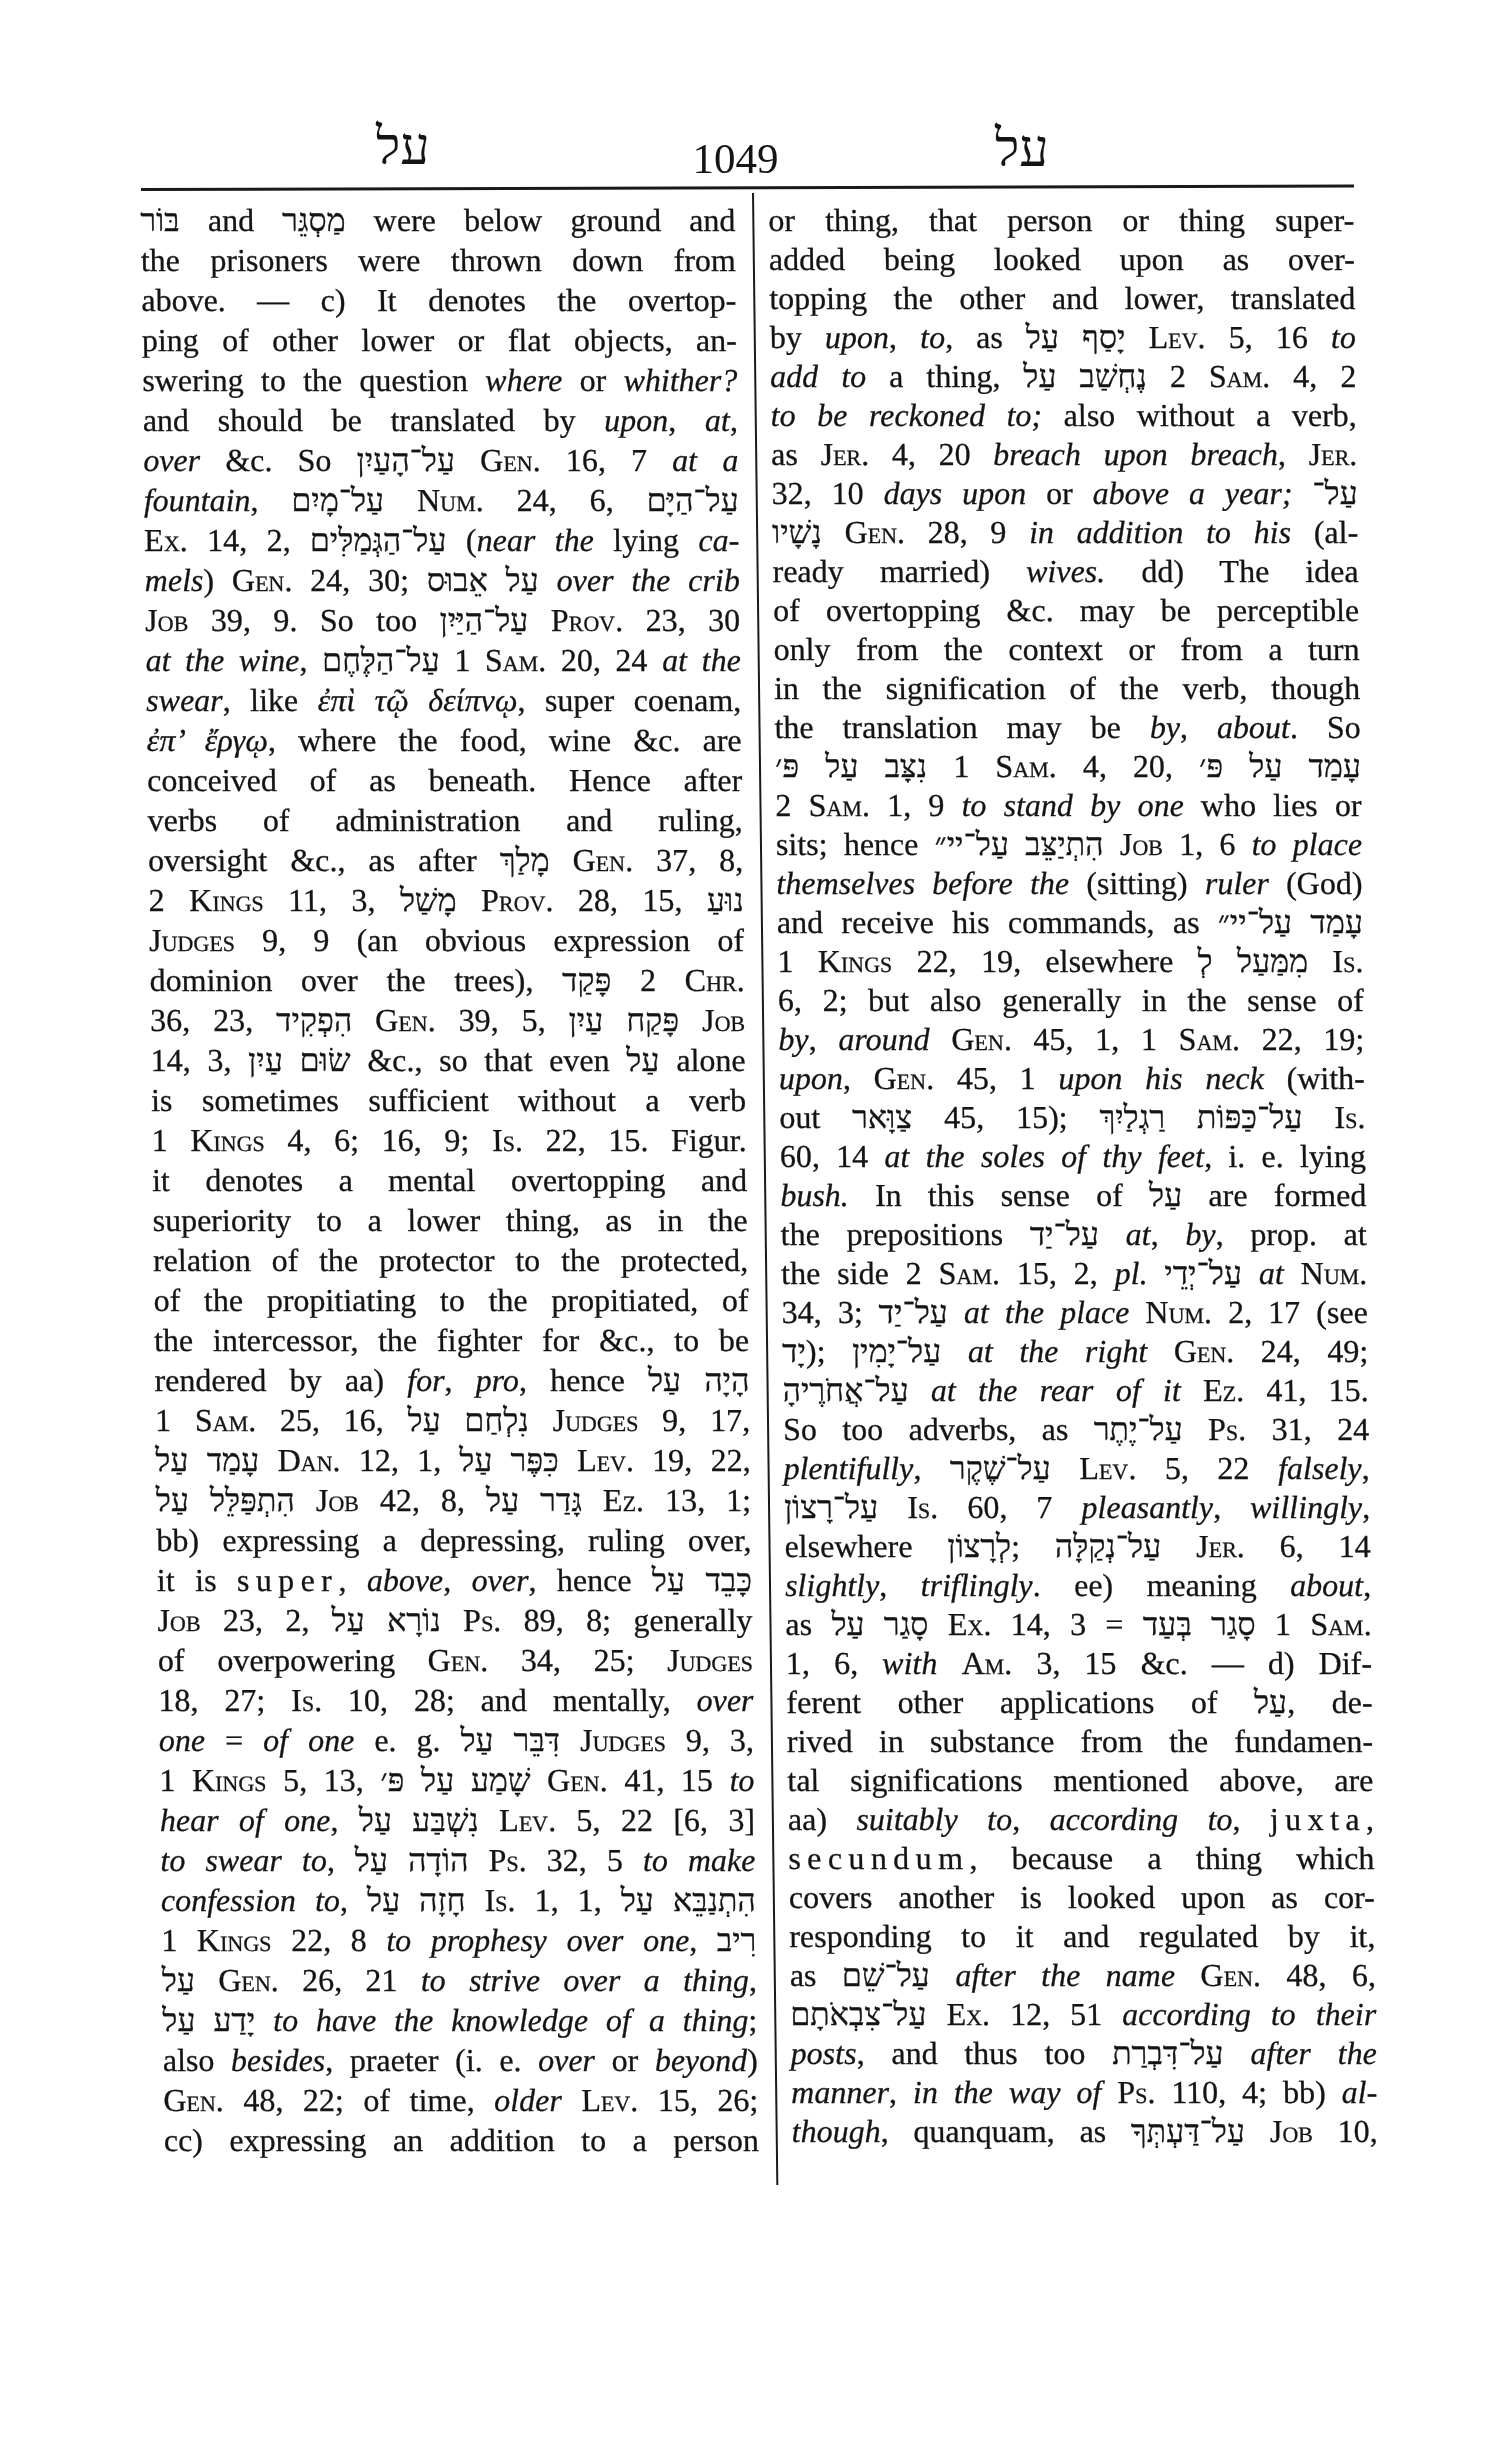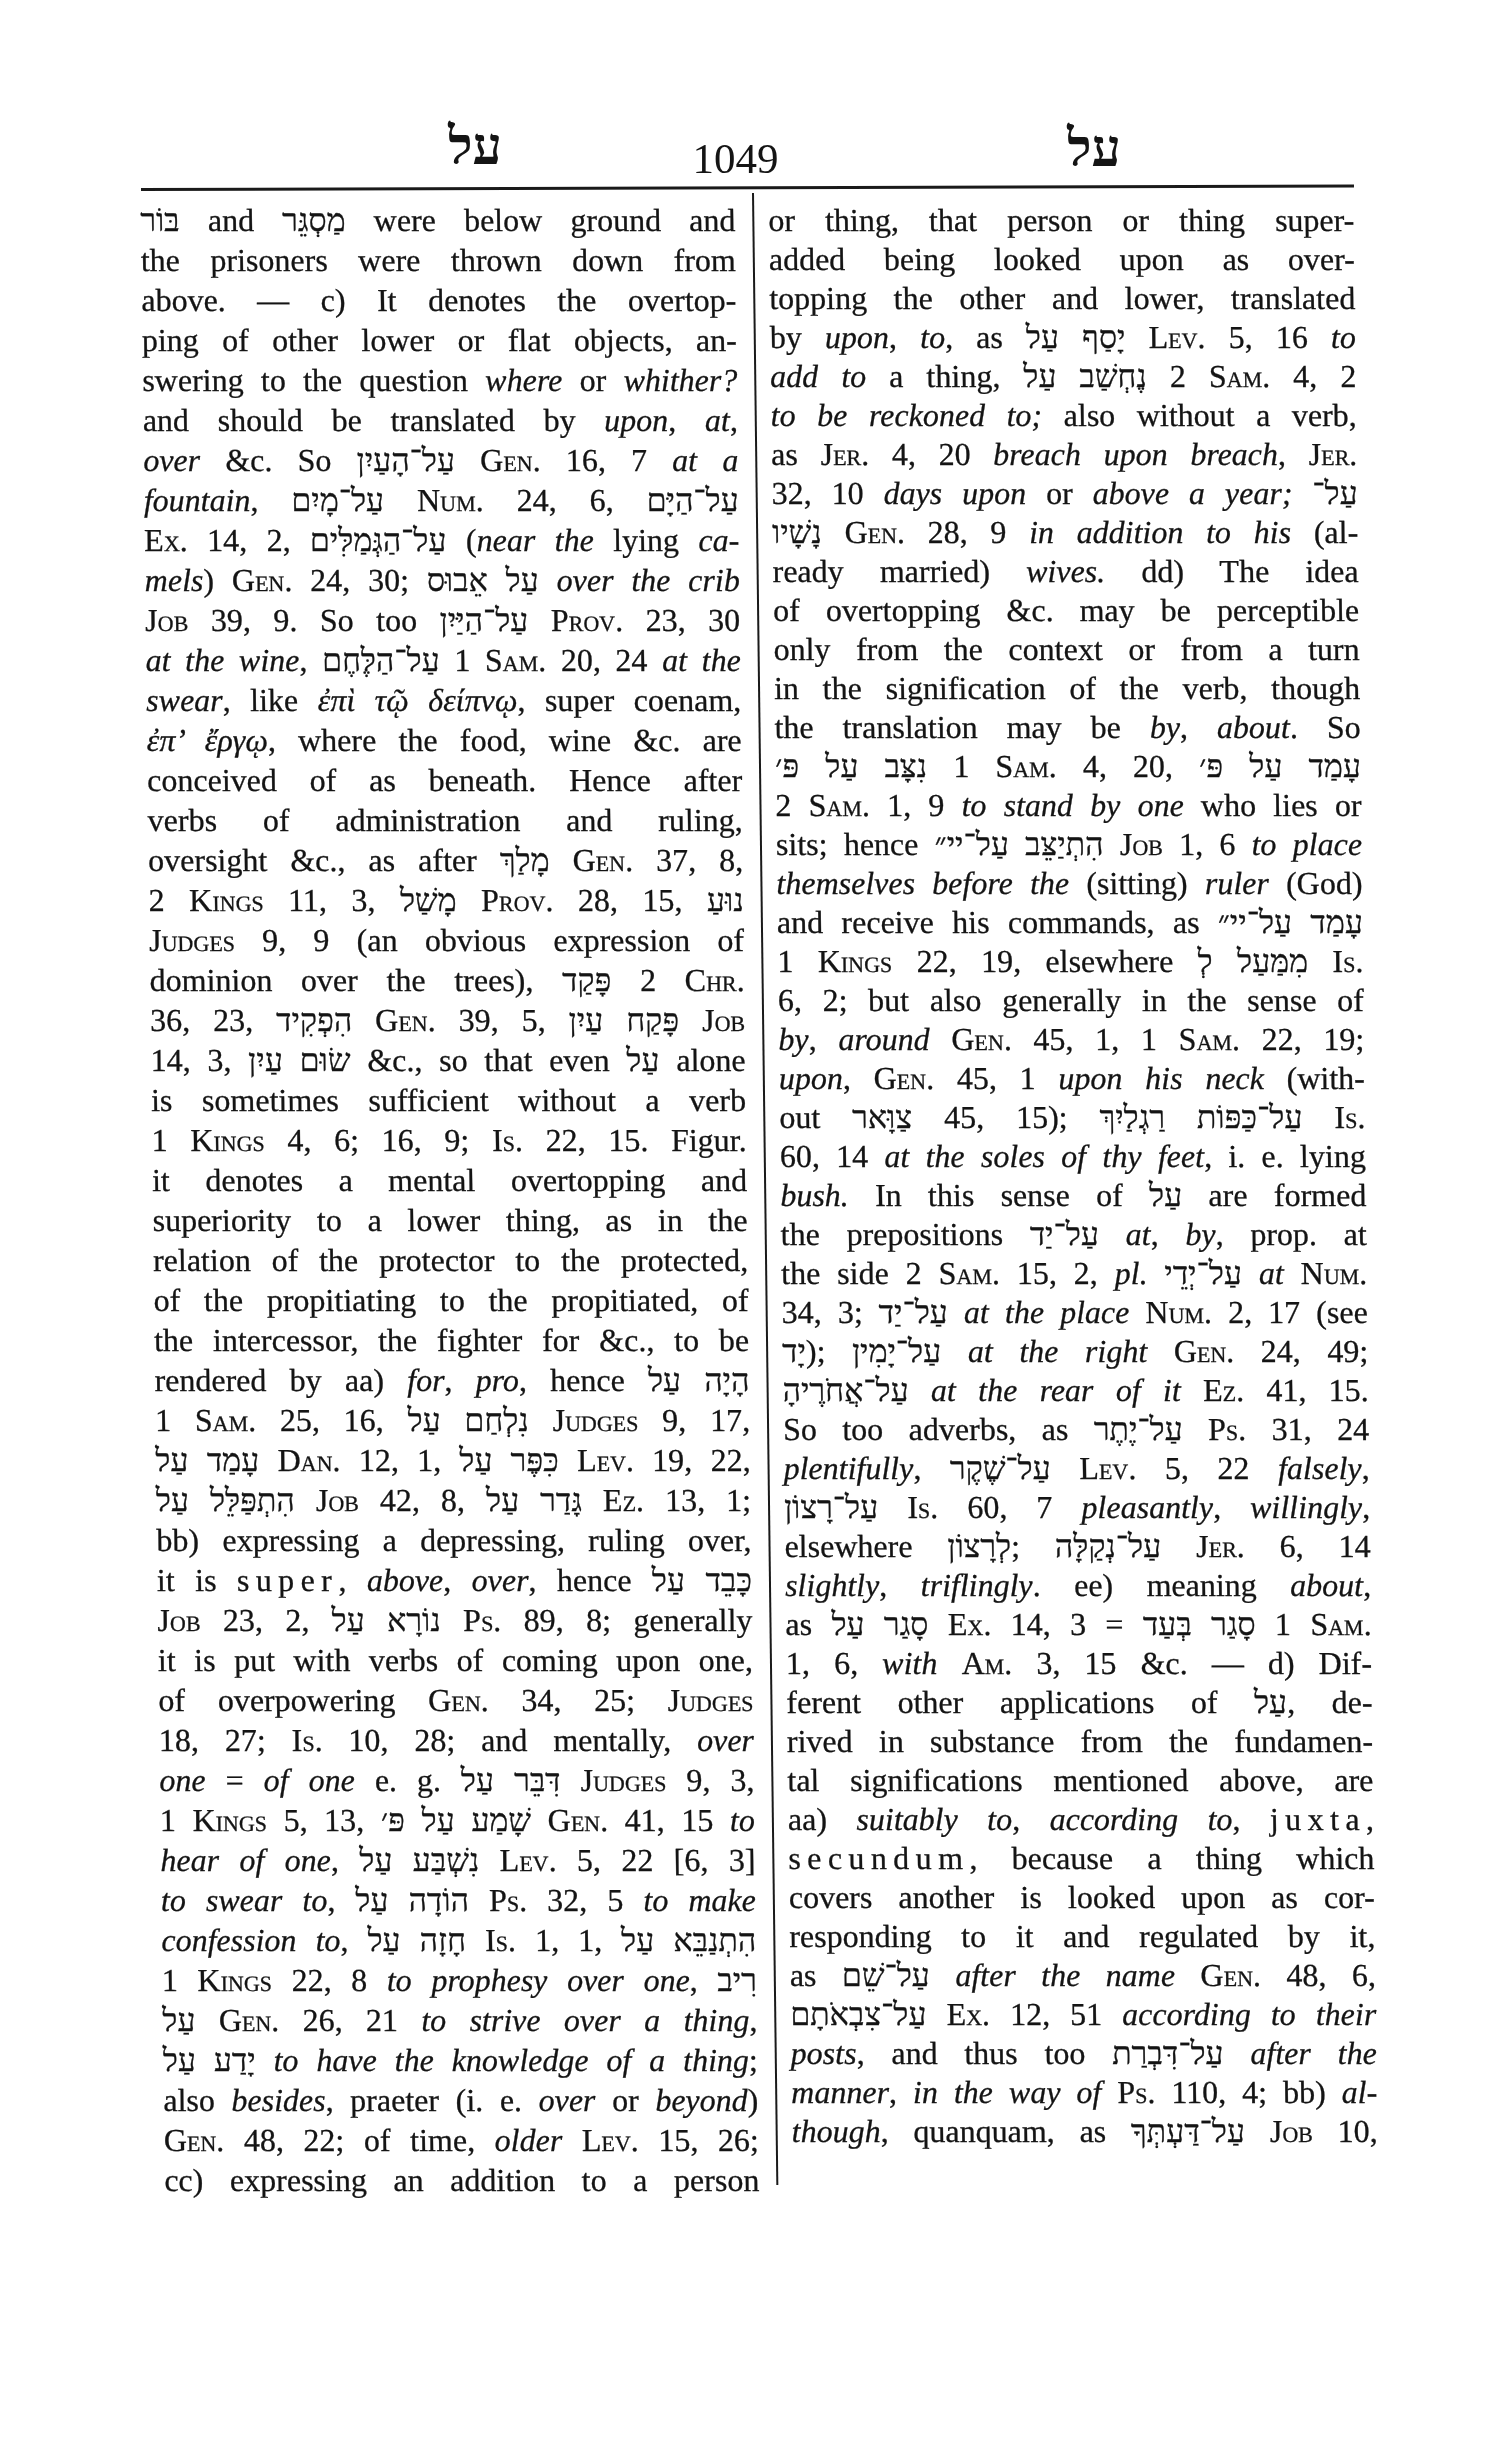--- a/index.html
+++ b/index.html
@@ -4,22 +4,22 @@
 <style>
   html, body { margin: 0; padding: 0; background: #ffffff; }
   body {
     width: 1512px; height: 2450px; position: relative; overflow: hidden;
     color: #141414;
     font-family: "Liberation Serif", "DejaVu Serif", serif;
   }
   .hdr { position: absolute; white-space: nowrap; }
   .guide {
     font-family: "Liberation Serif", "DejaVu Sans", serif;
-    font-weight: bold; font-size: 52px; line-height: 52px;
-    width: 126px; text-align: right;
+    font-weight: normal; font-size: 52px; line-height: 52px;
+    width: 126px; text-align: left;
   }
   #guide-left  { left: 376px;  top: 121px; }
   #guide-right { left: 995px; top: 123px; }
   .pno {
     left: 668px; top: 137px; width: 135px; text-align: center;
     font-size: 43px; line-height: 43px;
   }
   .rule {
     position: absolute; left: 141px; top: 188px; width: 1213px; height: 2.7px;
     background: #1a1a1a; transform-origin: 0 50%; transform: rotate(-0.17deg);
@@ -87,21 +87,20 @@
       <div class="line"><span class="s-r">relation of the protector to the protected,</span></div>
       <div class="line"><span class="s-r">of the propitiating to the propitiated, of</span></div>
       <div class="line"><span class="s-r">the intercessor, the fighter for &amp;c., to be</span></div>
       <div class="line"><span class="s-r">rendered by aa) </span><span class="s-i">for</span><span class="s-r">, </span><span class="s-i">pro</span><span class="s-r">, hence </span><span class="s-h" dir="rtl">הָיָה עַל</span></div>
       <div class="line"><span class="s-r">1 </span><span class="s-sc">Sam.</span><span class="s-r"> 25, 16, </span><span class="s-h" dir="rtl">נִלְחַם עַל</span><span class="s-r"> </span><span class="s-sc">Judges</span><span class="s-r"> 9, 17,</span></div>
       <div class="line"><span class="s-h" dir="rtl">עָמַד עַל</span><span class="s-r"> </span><span class="s-sc">Dan.</span><span class="s-r"> 12, 1, </span><span class="s-h" dir="rtl">כִּפֶּר עַל</span><span class="s-r"> </span><span class="s-sc">Lev.</span><span class="s-r"> 19, 22,</span></div>
       <div class="line"><span class="s-h" dir="rtl">הִתְפַּלֵּל עַל</span><span class="s-r"> </span><span class="s-sc">Job</span><span class="s-r"> 42, 8, </span><span class="s-h" dir="rtl">גָּדַר עַל</span><span class="s-r"> </span><span class="s-sc">Ez.</span><span class="s-r"> 13, 1;</span></div>
       <div class="line"><span class="s-r">bb) expressing a depressing, ruling over,</span></div>
       <div class="line"><span class="s-r">it is </span><span class="s-sp">super</span><span class="s-r">, </span><span class="s-i">above</span><span class="s-r">, </span><span class="s-i">over</span><span class="s-r">, hence </span><span class="s-h" dir="rtl">כָּבֵד עַל</span></div>
       <div class="line"><span class="s-sc">Job</span><span class="s-r"> 23, 2, </span><span class="s-h" dir="rtl">נוֹרָא עַל</span><span class="s-r"> </span><span class="s-sc">Ps.</span><span class="s-r"> 89, 8; generally</span></div>
-      <div class="line"><span class="s-r">it is put with verbs of coming upon one,</span></div>
       <div class="line"><span class="s-r">of overpowering </span><span class="s-sc">Gen.</span><span class="s-r"> 34, 25; </span><span class="s-sc">Judges</span></div>
       <div class="line"><span class="s-r">18, 27; </span><span class="s-sc">Is.</span><span class="s-r"> 10, 28; and mentally, </span><span class="s-i">over</span></div>
       <div class="line"><span class="s-i">one</span><span class="s-r"> = </span><span class="s-i">of one</span><span class="s-r"> e. g. </span><span class="s-h" dir="rtl">דִּבֵּר עַל</span><span class="s-r"> </span><span class="s-sc">Judges</span><span class="s-r"> 9, 3,</span></div>
       <div class="line"><span class="s-r">1 </span><span class="s-sc">Kings</span><span class="s-r"> 5, 13, </span><span class="s-h" dir="rtl">שָׁמַע עַל פּ׳</span><span class="s-r"> </span><span class="s-sc">Gen.</span><span class="s-r"> 41, 15 </span><span class="s-i">to</span></div>
       <div class="line"><span class="s-i">hear of one</span><span class="s-r">, </span><span class="s-h" dir="rtl">נִשְׁבַּע עַל</span><span class="s-r"> </span><span class="s-sc">Lev.</span><span class="s-r"> 5, 22 [6, 3]</span></div>
       <div class="line"><span class="s-i">to swear to</span><span class="s-r">, </span><span class="s-h" dir="rtl">הוֹדָה עַל</span><span class="s-r"> </span><span class="s-sc">Ps.</span><span class="s-r"> 32, 5 </span><span class="s-i">to make</span></div>
       <div class="line"><span class="s-i">confession to</span><span class="s-r">, </span><span class="s-h" dir="rtl">חָזָה עַל</span><span class="s-r"> </span><span class="s-sc">Is.</span><span class="s-r"> 1, 1, </span><span class="s-h" dir="rtl">הִתְנַבֵּא עַל</span></div>
       <div class="line"><span class="s-r">1 </span><span class="s-sc">Kings</span><span class="s-r"> 22, 8 </span><span class="s-i">to prophesy over one</span><span class="s-r">, </span><span class="s-h" dir="rtl">רִיב</span></div>
       <div class="line"><span class="s-h" dir="rtl">עַל</span><span class="s-r"> </span><span class="s-sc">Gen.</span><span class="s-r"> 26, 21 </span><span class="s-i">to strive over a thing</span><span class="s-r">,</span></div>
       <div class="line"><span class="s-h" dir="rtl">יָדַע עַל</span><span class="s-r"> </span><span class="s-i">to have the knowledge of a thing</span><span class="s-r">;</span></div>

